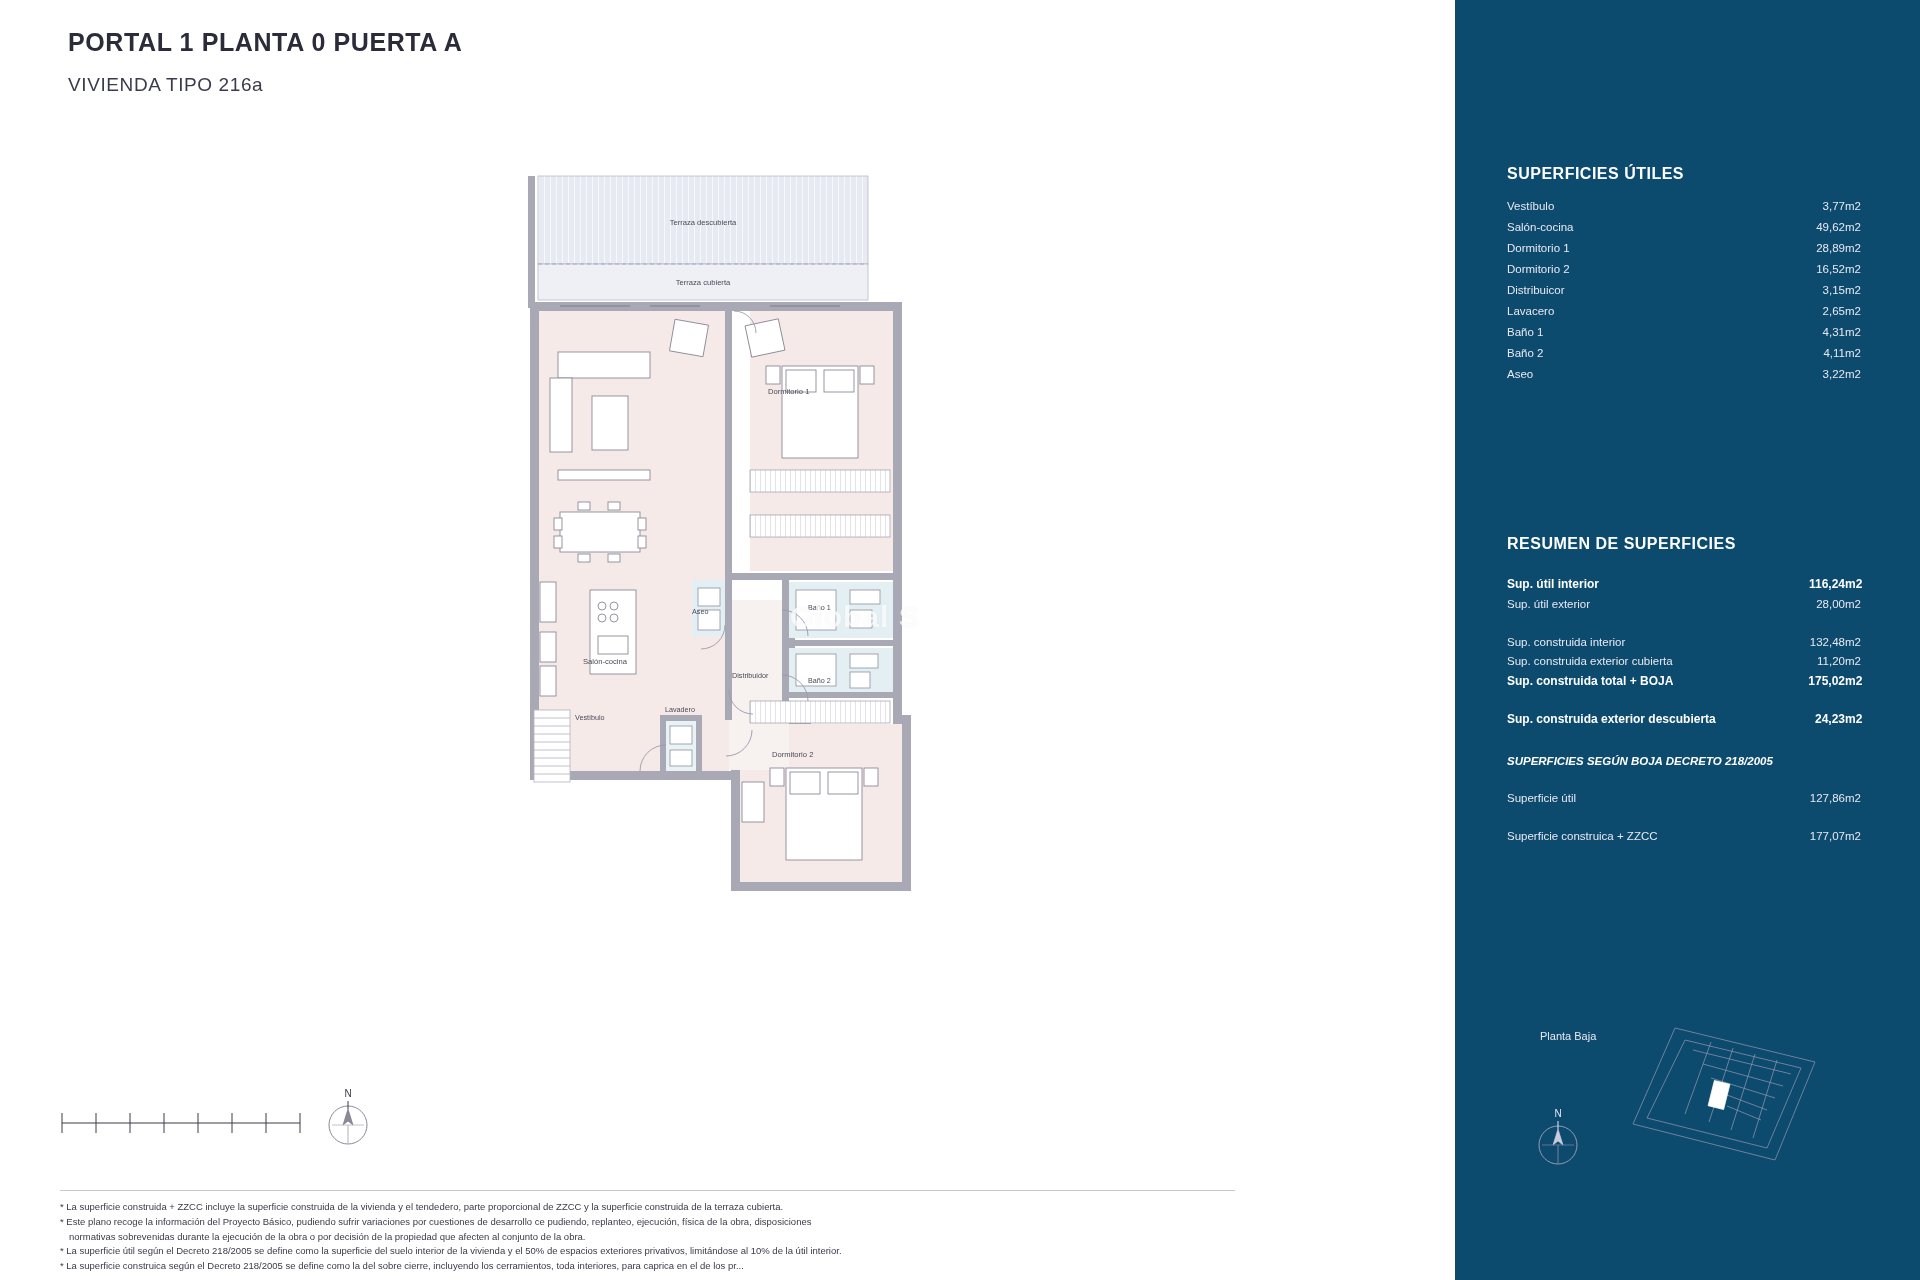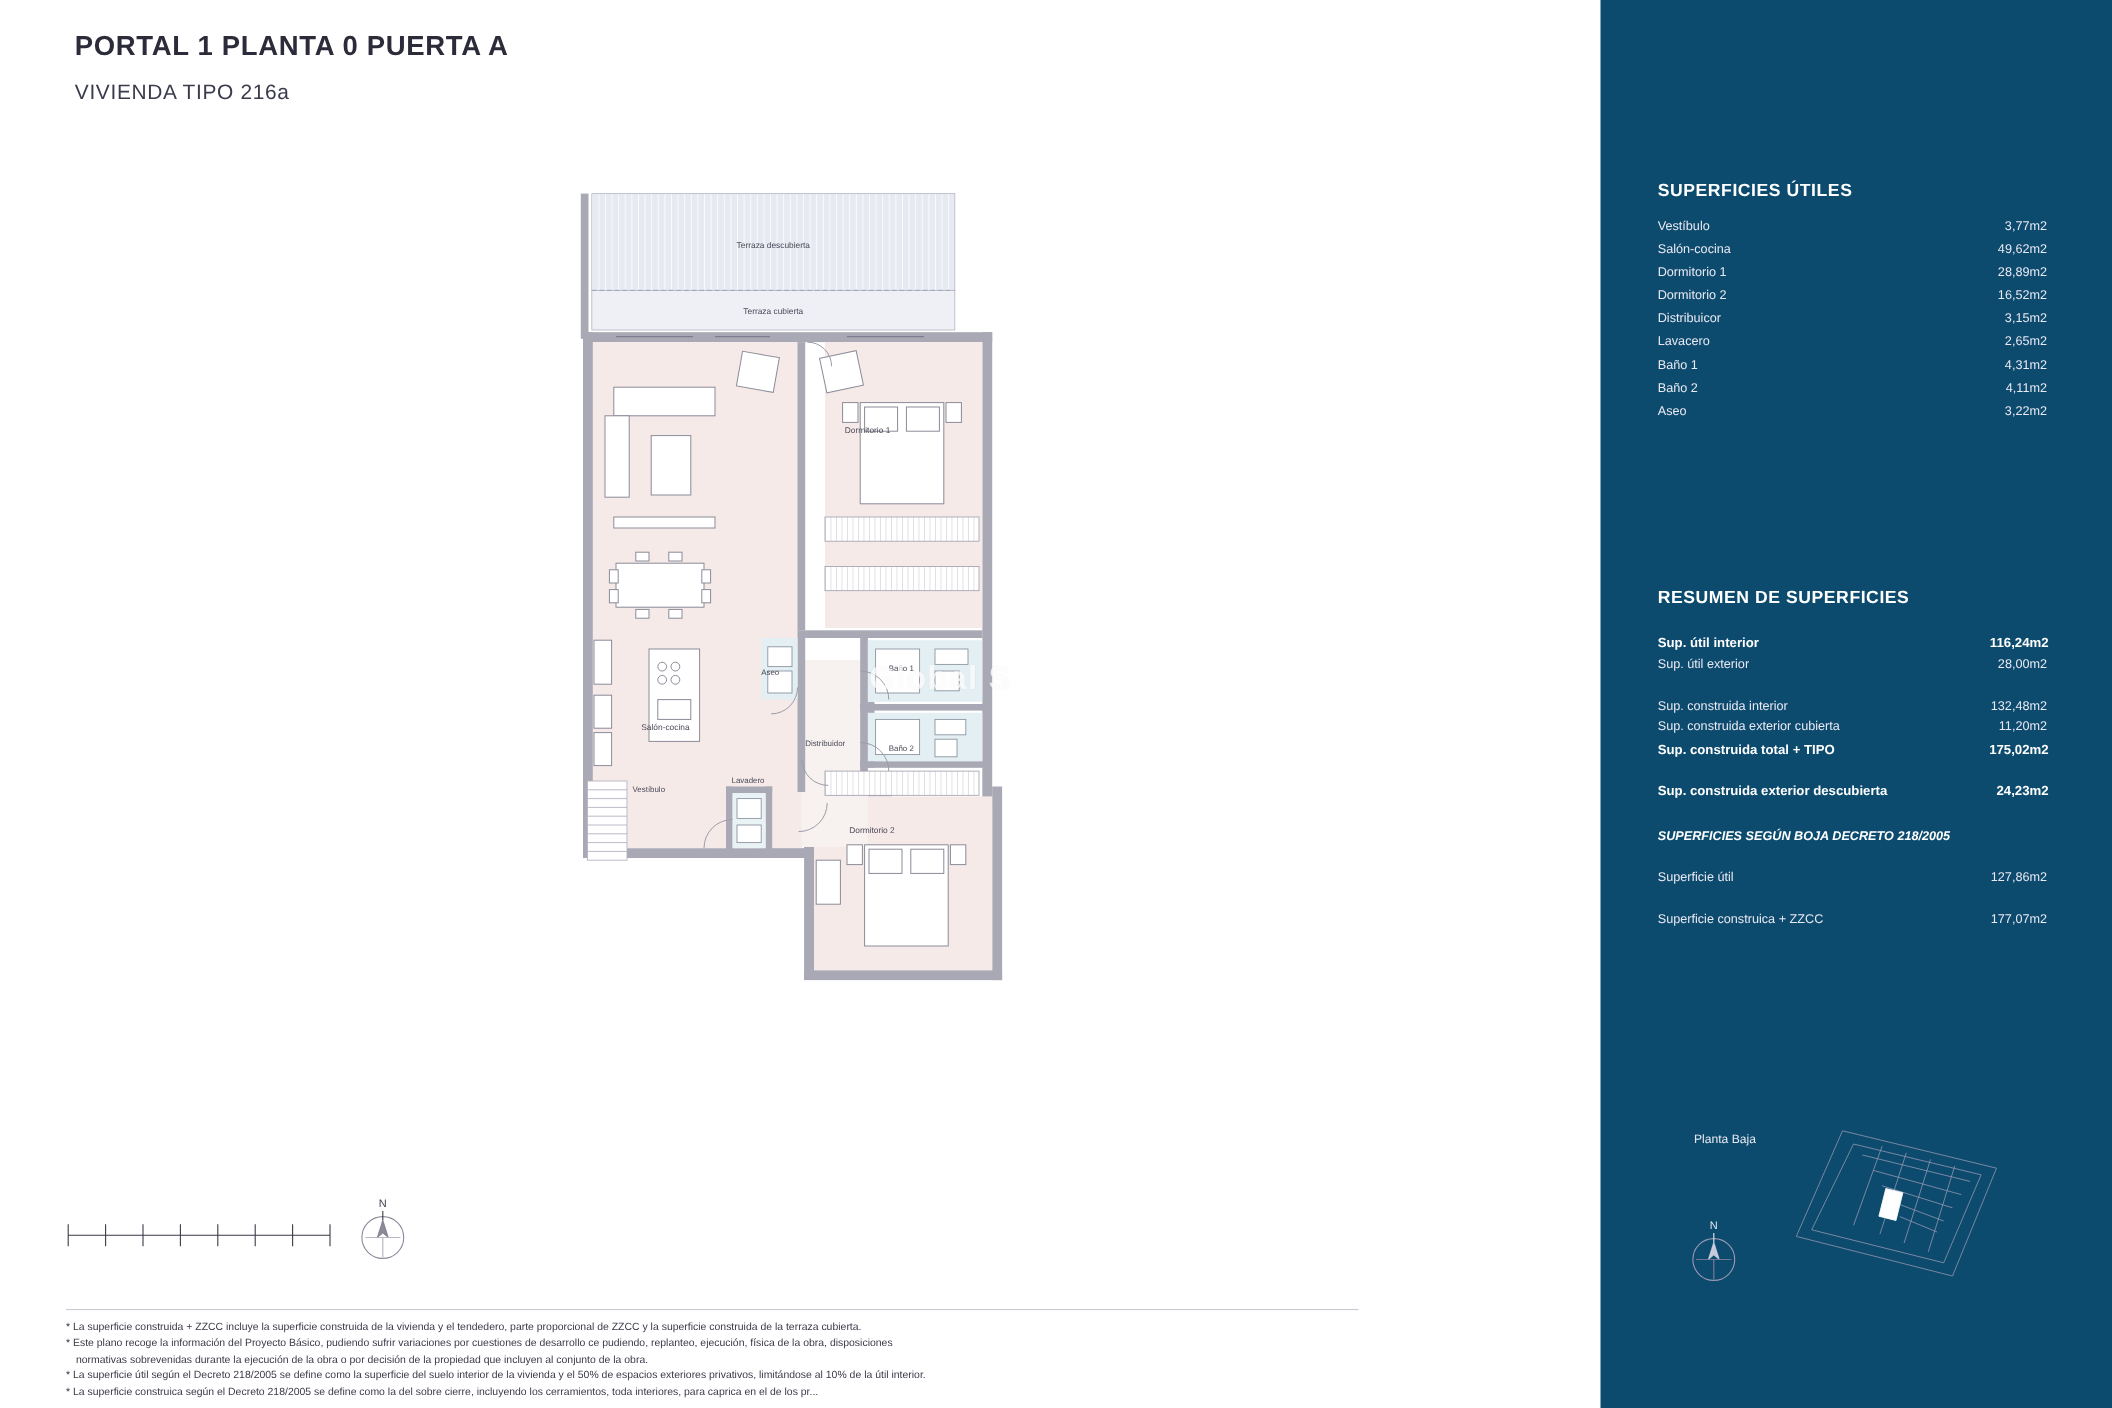--- a/index.html
+++ b/index.html
@@ -292,21 +292,21 @@
       <path d="M28,24 L33,40 L28,36 L23,40 Z" fill="#8a8a98" stroke="#6c6c7c" stroke-width="0.6"></path>
       <line x1="28" y1="40" x2="28" y2="58" stroke="#b0b0bd" stroke-width="1"></line>
       <line x1="12" y1="40" x2="44" y2="40" stroke="#b0b0bd" stroke-width="0.8"></line>
     </svg>
   </div>
 
   <div class="hr"></div>
   <div class="footnotes">
     <p>* La superficie construida + ZZCC incluye la superficie construida de la vivienda y el tendedero, parte proporcional de ZZCC y la superficie construida de la terraza cubierta.</p>
     <p>* Este plano recoge la información del Proyecto Básico, pudiendo sufrir variaciones por cuestiones de desarrollo ce pudiendo, replanteo, ejecución, física de la obra, disposiciones</p>
-    <p class="indent">normativas sobrevenidas durante la ejecución de la obra o por decisión de la propiedad que incluyen al conjunto de la obra.</p>
+    <p class="indent">normativas sobrevenidas durante la ejecución de la obra o por decisión de la propiedad que afecten al conjunto de la obra.</p>
     <p>* La superficie útil según el Decreto 218/2005 se define como la superficie del suelo interior de la vivienda y el 50% de espacios exteriores privativos, limitándose al 10% de la útil interior.</p>
     <p>* La superficie construica según el Decreto 218/2005 se define como la del sobre cierre, incluyendo los cerramientos, toda interiores, para caprica en el de los pr...</p>
   </div>
 
   <div class="right-panel">
 
     <div class="rp-section-title" style="top:165px">SUPERFICIES ÚTILES</div>
 
     <div class="rp-row" style="top:200px">
       <span>Vestíbulo</span>
@@ -357,21 +357,21 @@
     </div>
     <div class="rp-row" style="top:636px">
       <span>Sup. construida interior</span>
       <span class="val"><span class="num">132,48</span><span class="unit">m2</span></span>
     </div>
     <div class="rp-row" style="top:655px">
       <span>Sup. construida exterior cubierta</span>
       <span class="val"><span class="num">11,20</span><span class="unit">m2</span></span>
     </div>
     <div class="rp-row bold" style="top:674px">
-      <span>Sup. construida total + TIPO</span>
+      <span>Sup. construida total + BOJA</span>
       <span class="val"><span class="num">175,02</span><span class="unit">m2</span></span>
     </div>
     <div class="rp-row bold" style="top:712px">
       <span>Sup. construida exterior descubierta</span>
       <span class="val"><span class="num">24,23</span><span class="unit">m2</span></span>
     </div>
 
     <div class="rp-row italic" style="top:755px">SUPERFICIES SEGÚN BOJA DECRETO 218/2005</div>
 
     <div class="rp-row" style="top:792px">

